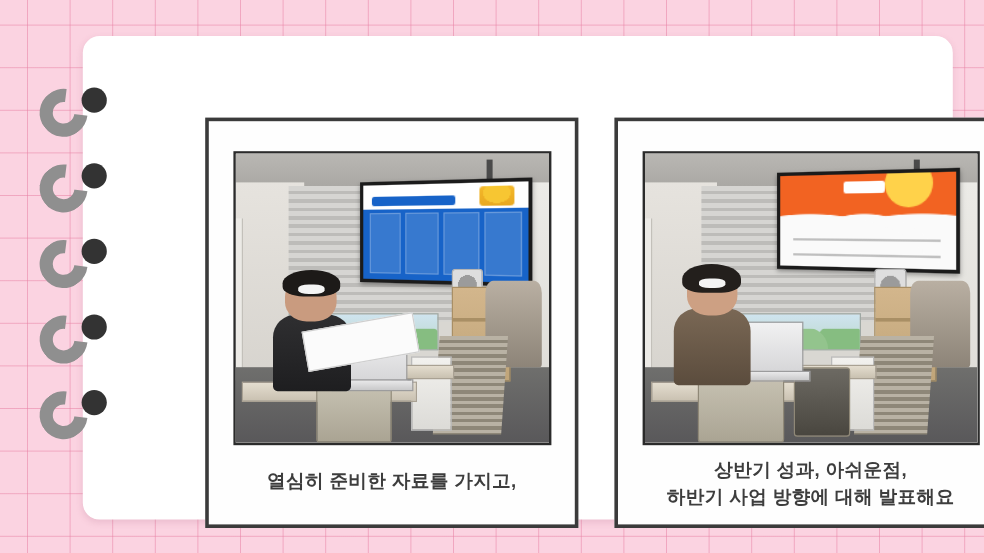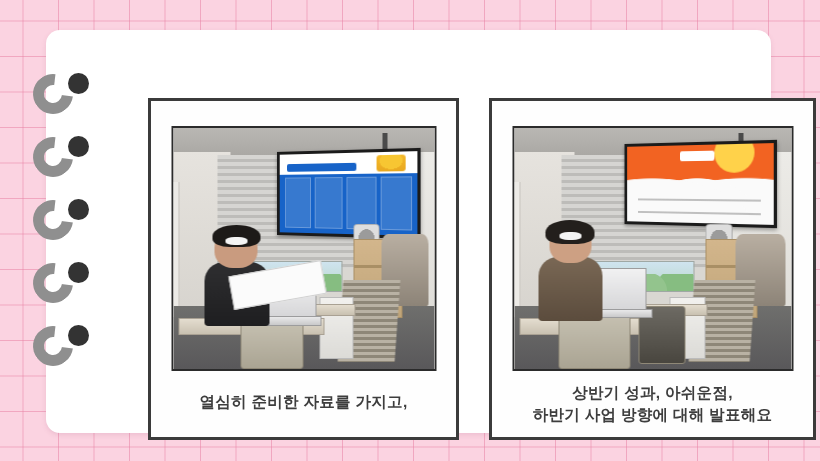--- a/index.html
+++ b/index.html
@@ -17,21 +17,21 @@
     background-image:
       linear-gradient(to right, rgba(232,130,165,0.55) 1px, transparent 1px),
       linear-gradient(to bottom, rgba(232,130,165,0.55) 1px, transparent 1px);
     background-size:35.5px 35.5px;
     background-position:-13px -15px;
   }
 
   
   #page-card{
     position:absolute;
-    left:46px; top:30px; width:725px; height:403px;
+    left:69px; top:30px; width:725px; height:403px;
     background:#ffffff;
     border-radius:14px;
     box-shadow:0 2px 5px rgba(180,110,140,0.20);
   }
 
   
   .ring{ position:absolute; width:56px; height:40px; }
   .ring .c{
     position:absolute; left:0; top:0;
     width:40px; height:40px;

